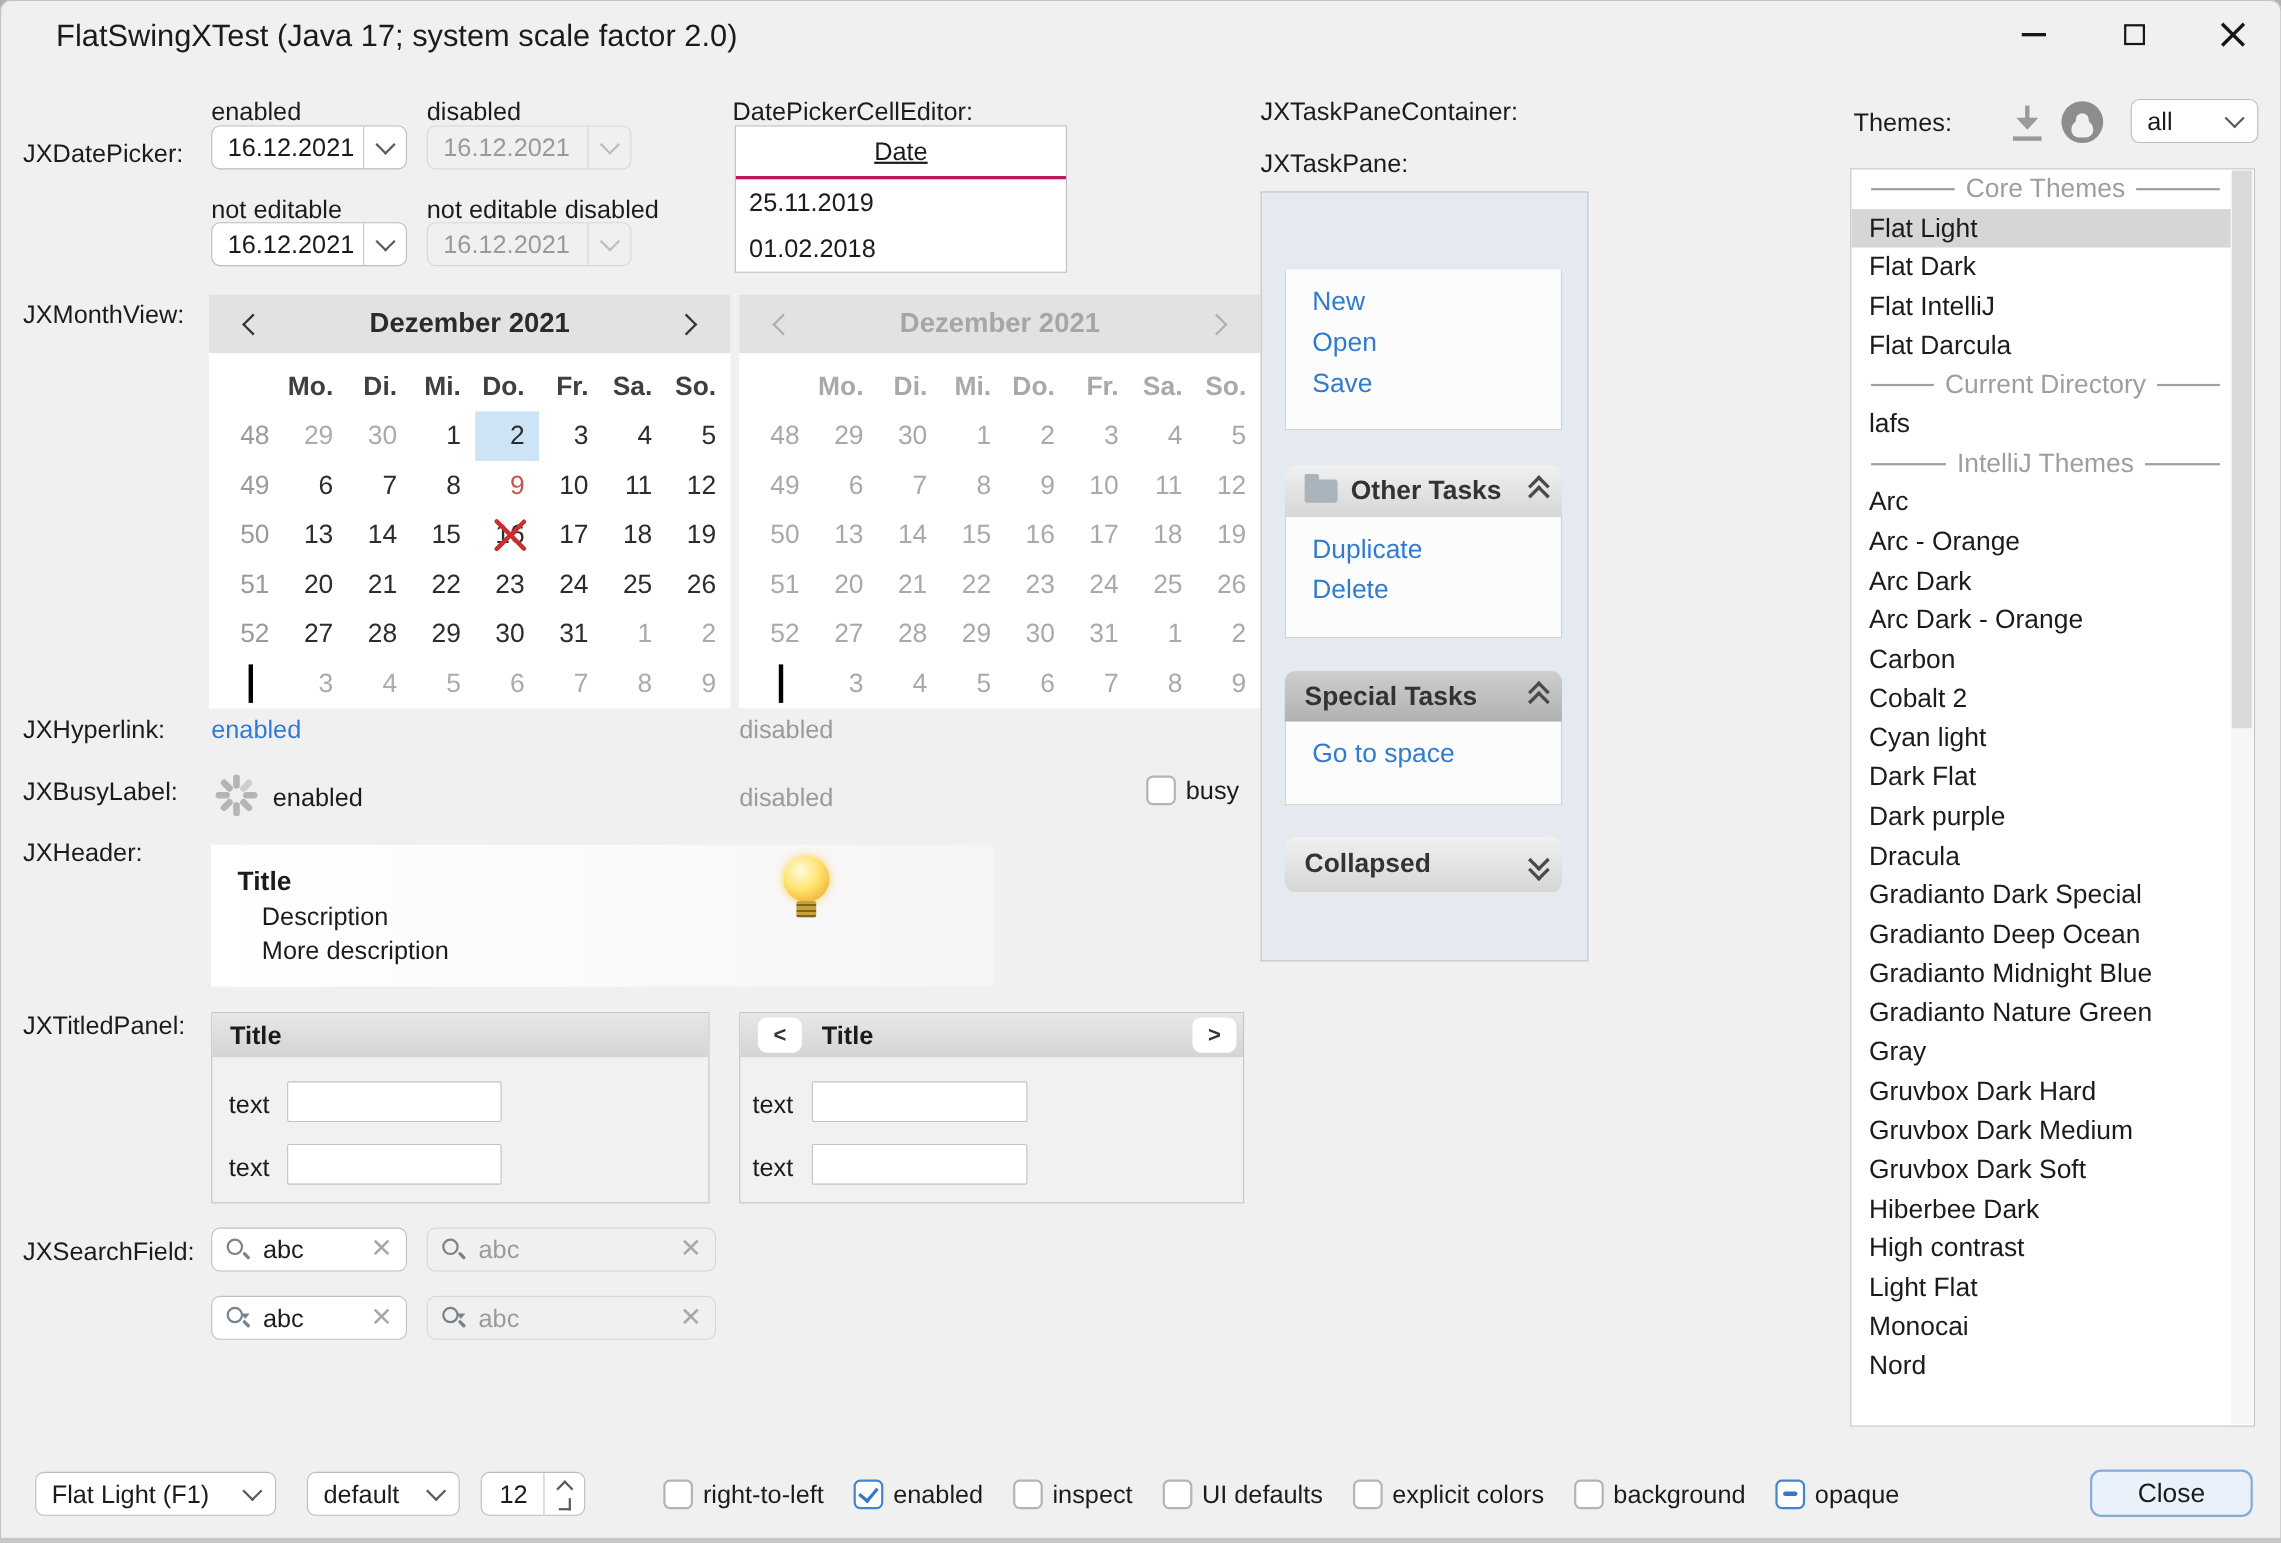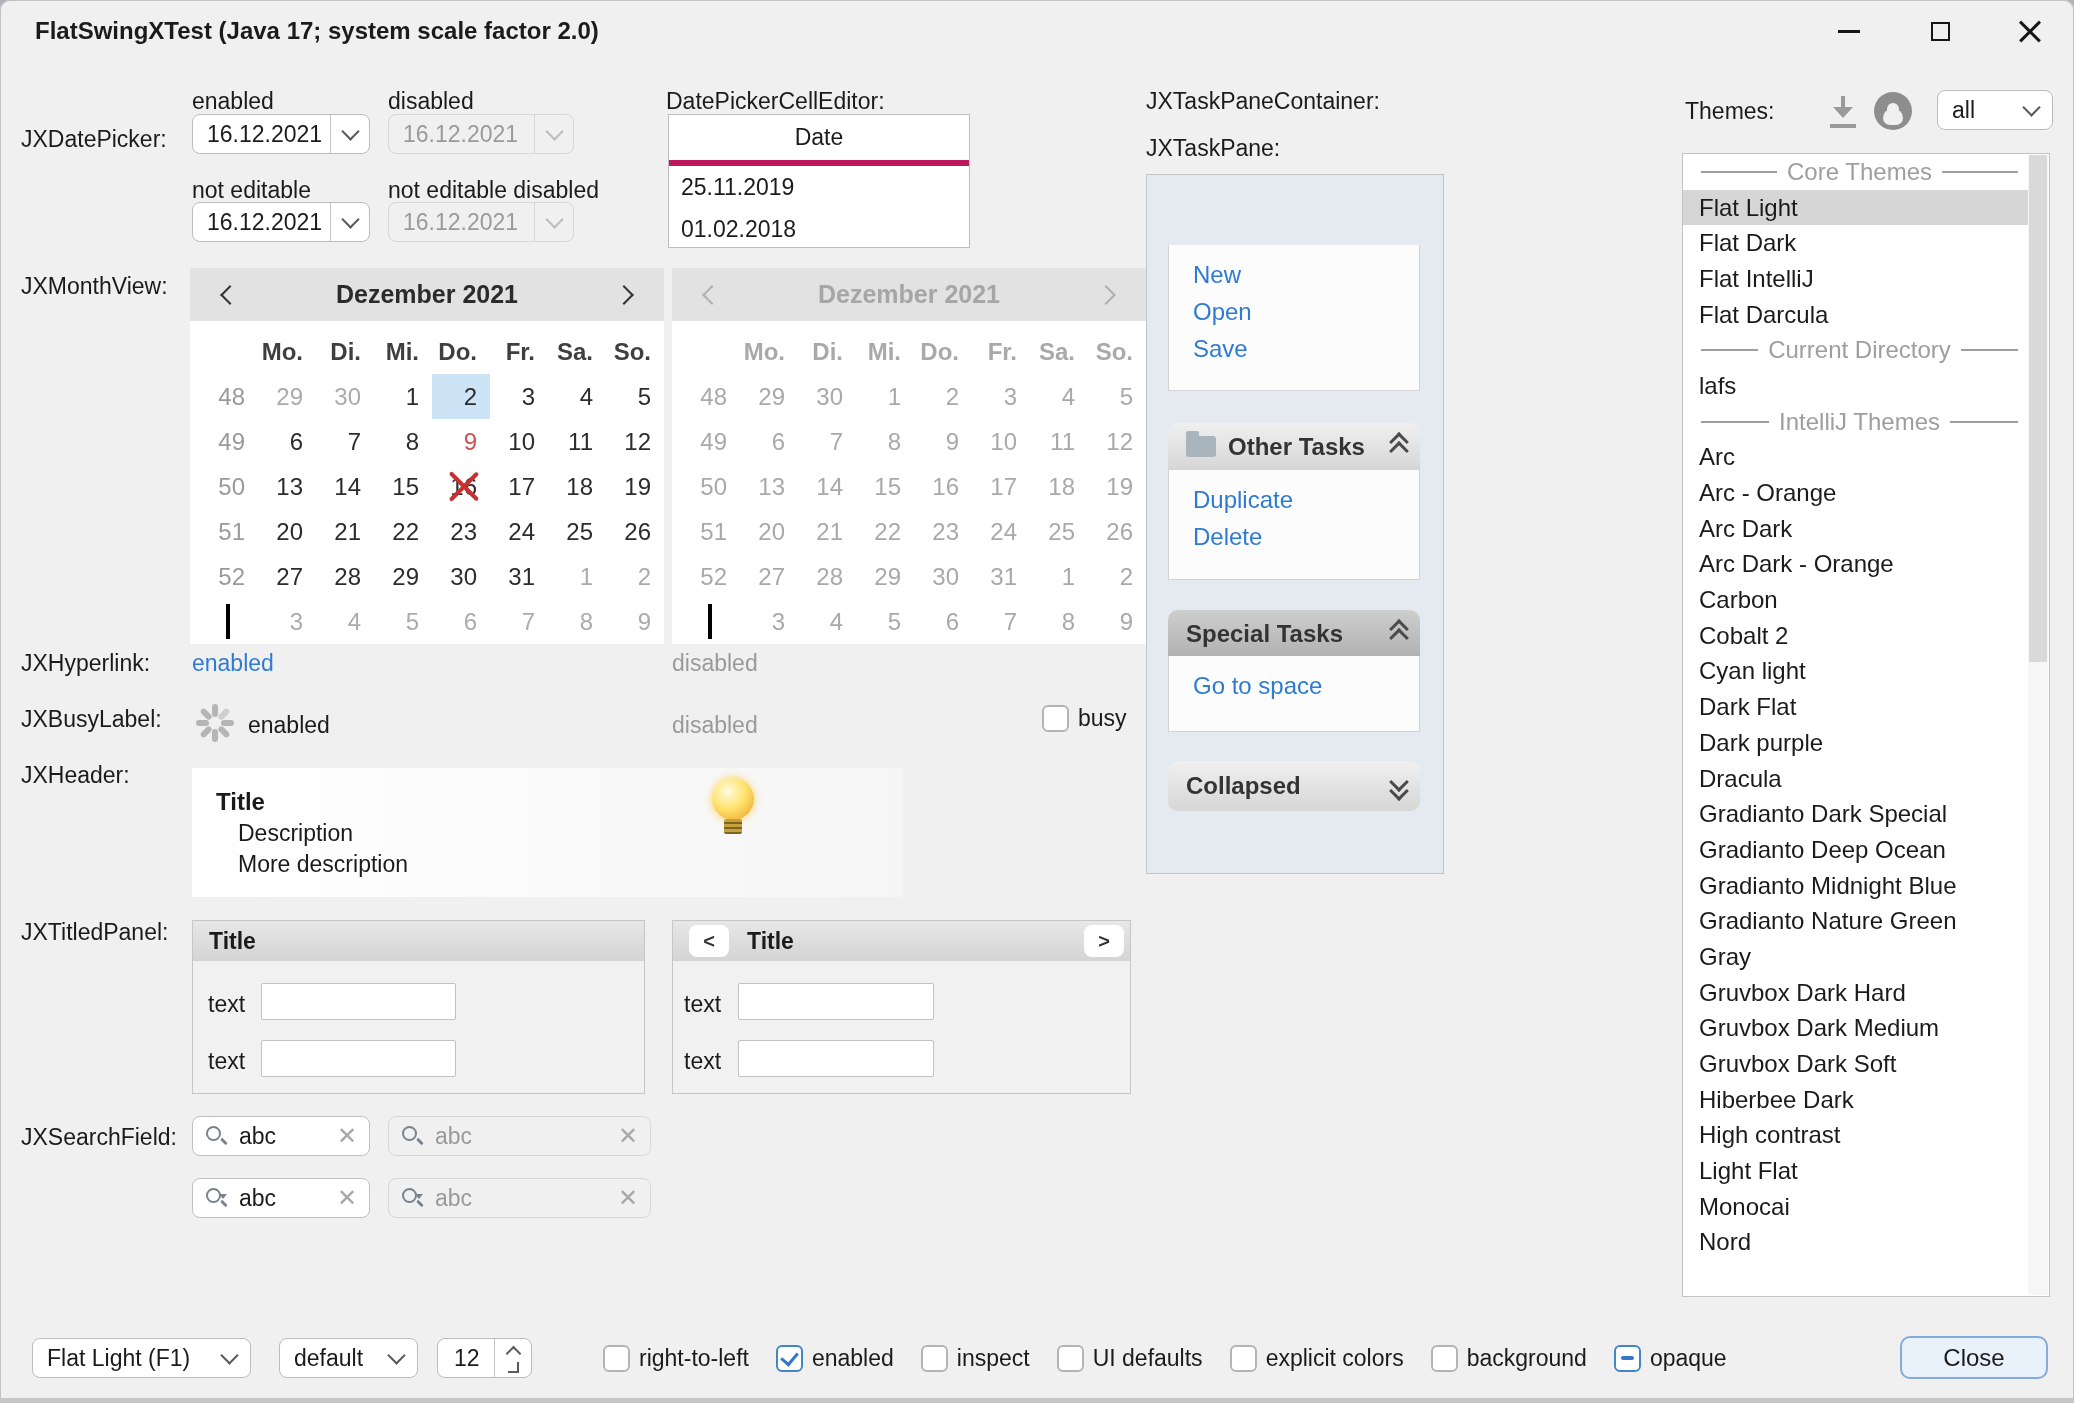--- a/index.html
+++ b/index.html
@@ -7,21 +7,21 @@
        font-family:"Liberation Sans",sans-serif;color:#1b1b1b;font-size:23px;
        border-radius:10px 10px 0 0;overflow:hidden;box-shadow:inset 0 0 0 1px #c2c2c2;}
   .abs{position:absolute;}
   .lbl{position:absolute;color:#1b1b1b;white-space:nowrap;}
   .graytxt{color:#9a9a9a!important;}
   .bold{font-weight:bold;}
   .link{color:#2f7bd1;text-decoration:none;cursor:pointer;}
 
   
   .titlebar{position:absolute;left:0;top:0;width:100%;height:62px;}
-  .title{position:absolute;left:35px;top:17px;font-size:24px;font-weight:bold;}
+  .title{position:absolute;left:51px;top:17px;font-size:28px;}
   .wbtn{position:absolute;top:8px;width:56px;height:46px;display:flex;align-items:center;justify-content:center;cursor:pointer;}
   .ic-min{width:22px;height:3px;background:#161616;}
   .ic-max{width:19px;height:19px;border:2.6px solid #161616;box-sizing:border-box;}
   .ic-close{position:relative;width:26px;height:26px;}
   .ic-close::before,.ic-close::after{content:"";position:absolute;left:-1px;top:11.5px;width:28px;height:2.8px;background:#161616;}
   .ic-close::before{transform:rotate(45deg);} .ic-close::after{transform:rotate(-45deg);}
 
   
   .combo{position:absolute;height:40px;background:#fff;border:1px solid #bcbcbc;border-radius:8px;
          display:flex;align-items:center;padding:0 14px;box-sizing:border-box;cursor:pointer;}
@@ -32,21 +32,21 @@
   .datepicker{position:absolute;height:40px;background:#fff;border:1px solid #bcbcbc;border-radius:8px;
               display:flex;align-items:center;box-sizing:border-box;}
   .dp-text{flex:1;padding-left:14px;}
   .dp-btn{width:38px;align-self:stretch;border-left:1px solid #c8c8c8;display:flex;align-items:center;justify-content:center;cursor:pointer;}
   .dis{background:transparent!important;border-color:#d7d7d7!important;color:#9a9a9a!important;}
   .dis .chev,.dis .chev-sm{border-color:#bdbdbd!important;}
   .dis .dp-btn{border-left-color:#d7d7d7;}
 
   
   .table{position:absolute;left:668px;top:114px;width:302px;height:134px;background:#fff;border:1px solid #bdbdbd;box-sizing:border-box;}
-  .thead{height:45px;border-bottom:6px solid #be185d;display:flex;align-items:center;justify-content:center;}
+  .thead{height:45px;border-bottom:3px solid #be185d;display:flex;align-items:center;justify-content:center;text-decoration:underline;}
   .trow2{height:42px;display:flex;align-items:center;padding-left:12px;}
 
   
   .cal{position:absolute;top:268px;width:474px;height:376px;background:#fff;}
   .cal-h{height:53px;background:#e2e2e2;display:flex;align-items:center;padding:0 22px;box-sizing:border-box;}
   .cal-title{flex:1;text-align:center;font-weight:bold;font-size:25px;color:#2b2b2b;}
   .nav{width:30px;height:30px;display:flex;align-items:center;justify-content:center;cursor:pointer;}
   .chL{width:12px;height:12px;border-left:2.8px solid #333;border-bottom:2.8px solid #333;transform:rotate(45deg);margin-left:6px;}
   .chR{width:12px;height:12px;border-right:2.8px solid #333;border-top:2.8px solid #333;transform:rotate(45deg);margin-right:6px;}
   .cal-dow,.cal-days{position:absolute;left:4px;display:grid;grid-template-columns:64px repeat(7,58px);}

